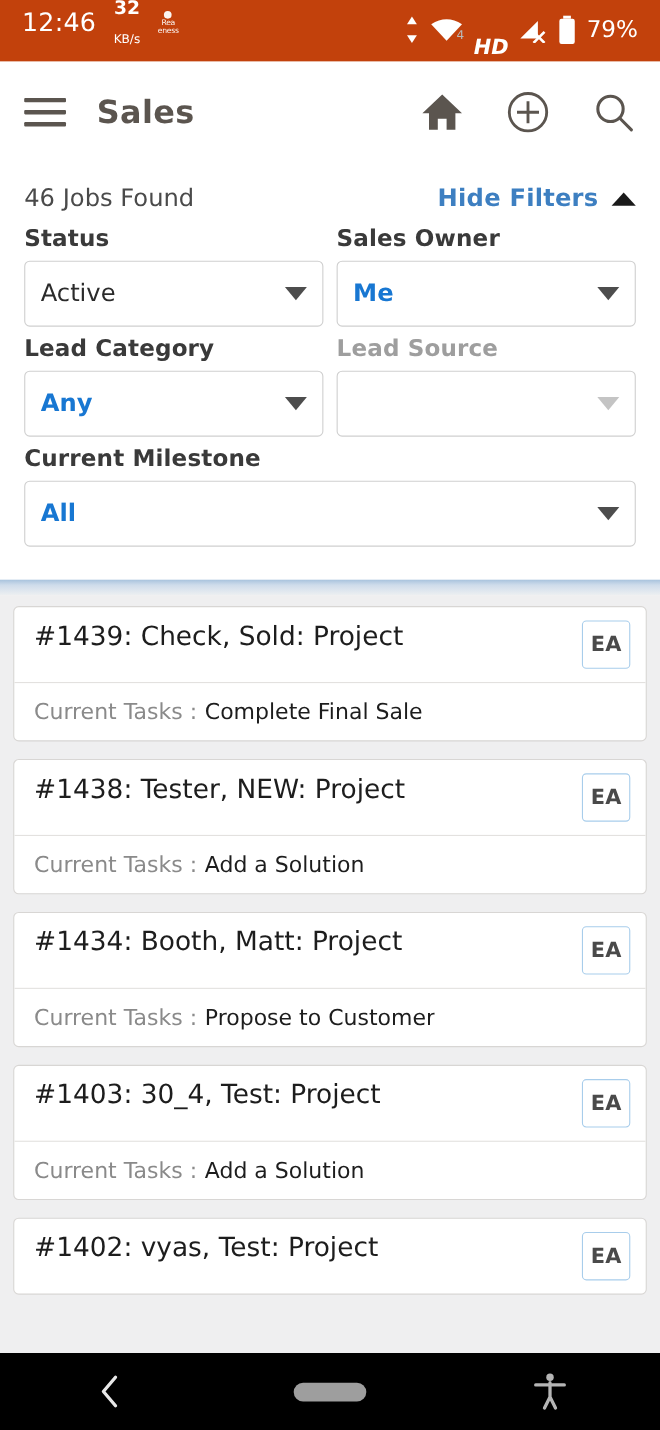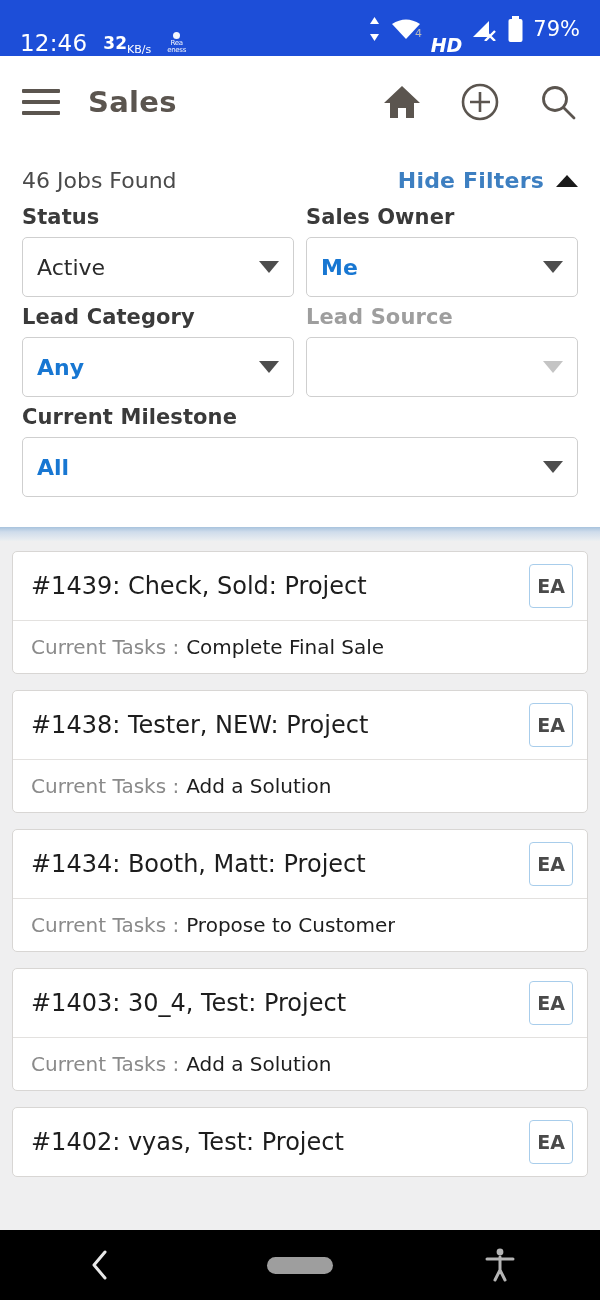--- a/index.html
+++ b/index.html
@@ -6,27 +6,27 @@
   html, body {
     width: 600px; height: 1300px;
     font-family: "DejaVu Sans", sans-serif;
     background: #ffffff;
     overflow: hidden;
   }
   #screen { width: 600px; height: 1300px; position: relative; display: flex; flex-direction: column; }
 
   
   .statusbar {
-    height: 56px; background: #1d4ed8; color: #ffffff;
-    display: flex; align-items: flex-end; padding: 0 20px;
+    height: 56px; background: #c2410c; color: #ffffff;
+    display: flex; align-items: flex-start; padding: 0 20px;
     flex: 0 0 56px;
   }
   .sb-left { display: flex; align-items: center; gap: 16px; }
   .sb-clock { font-size: 23px; letter-spacing: .2px; }
-  .sb-rate { display: flex; flex-direction: row; align-items: center; line-height: 1; }
+  .sb-rate { display: flex; flex-direction: column; align-items: center; line-height: 1; }
   .sb-rate .num { font-size: 17px; font-weight: bold; }
   .sb-rate .unit { font-size: 11px; margin-top: 13px; }
   .sb-appicon { display: flex; flex-direction: column; align-items: center; line-height: 1; opacity: .95; }
   .sb-appicon .dot { width: 7px; height: 7px; border-radius: 50%; background: #fff; margin-bottom: 1px; }
   .sb-appicon .gl { font-size: 7px; letter-spacing: -.3px; }
   .sb-right { margin-left: auto; display: flex; align-items: center; gap: 9px; }
   .sb-right .ic { display: flex; align-items: center; }
   .sb-hd { font-size: 19px; font-style: italic; font-weight: bold; margin-top: 32px; }
   .sb-batt-pct { font-size: 21px; }
 
@@ -69,21 +69,21 @@
   }
   .caret-down.faded { border-top-color: #c4c4c4; }
   .panel-shadow { height: 14px; background: linear-gradient(to bottom, #a8c3dd 0%, #cfdceb 35%, #eceff1 100%); flex: 0 0 14px; }
 
   
   .joblist { background: #efeff0; flex: 1 1 auto; overflow: hidden; padding: 10px 12px 0 12px; }
   .job-card {
     background: #ffffff; border: 1px solid #d8d6d4; border-radius: 5px;
     margin-bottom: 16px; overflow: hidden; cursor: pointer;
   }
-  .job-top { display: flex; align-items: center; padding: 12px 14px 12px 18px; min-height: 58px; }
+  .job-top { display: flex; padding: 12px 14px 12px 18px; min-height: 58px; }
   .job-title { font-size: 24px; color: #1d1d1d; flex: 1 1 auto; white-space: nowrap; overflow: hidden; text-overflow: ellipsis; }
   .ea-badge {
     flex: 0 0 auto; border: 1px solid #a8cdeb; border-radius: 4px;
     width: 44px; height: 44px; display: flex; align-items: center; justify-content: center;
     font-size: 19px; font-weight: bold; color: #4a4a4a; background: #fff; cursor: pointer; margin-left: 13px;
   }
   .job-bottom { border-top: 1px solid #e3e1df; padding: 14px 18px; display: flex; align-items: baseline; gap: 7px; }
   .task-label { font-size: 20px; color: #8a8a8a; white-space: nowrap; }
   .task-value { font-size: 20px; color: #1d1d1d; white-space: nowrap; overflow: hidden; text-overflow: ellipsis; }
 

